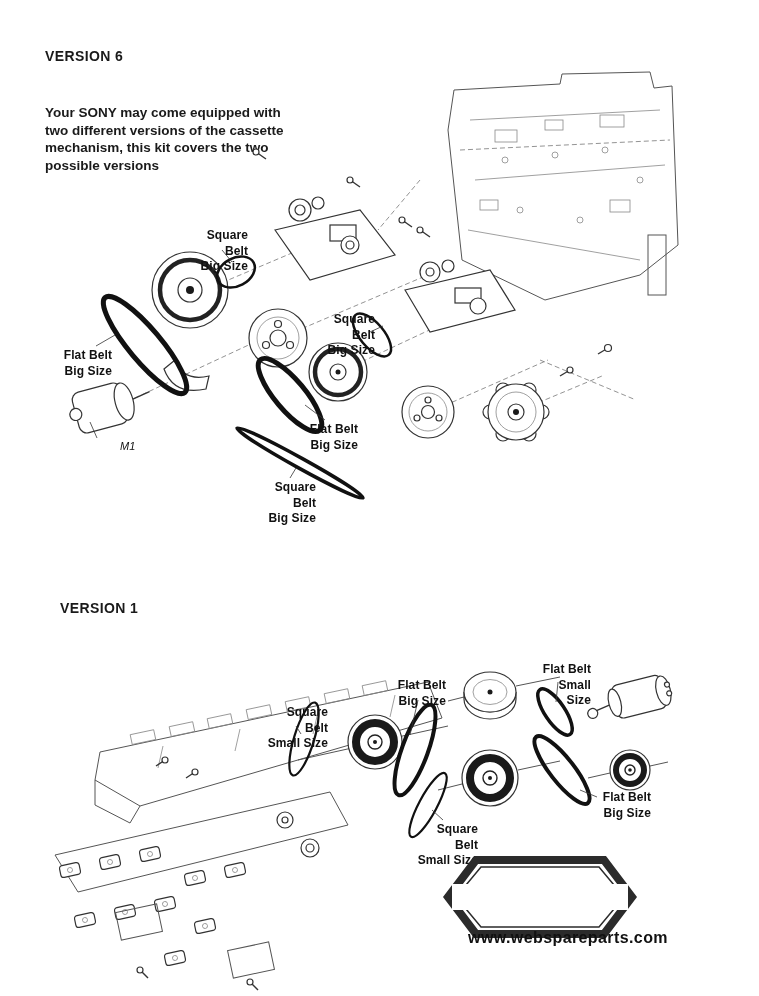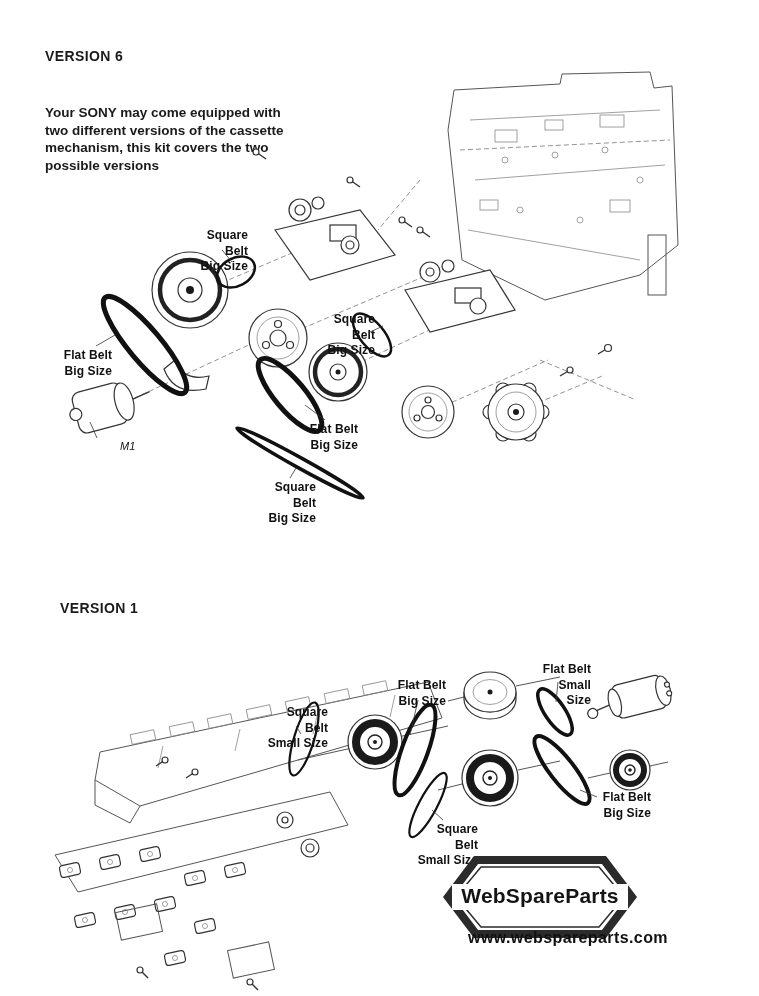--- a/index.html
+++ b/index.html
@@ -394,16 +394,15 @@
     <span>Big Size</span>
   </div>
 </div>
 
 <div class="logo-wrap">
   <svg width="196" height="86" viewBox="0 0 196 86">
     <polygon points="34,6 162,6 190,43 162,80 34,80 6,43" fill="none" stroke="#2b2b2b" stroke-width="8" stroke-linejoin="miter"></polygon>
     <polygon points="39,13 157,13 182,43 157,73 39,73 14,43" fill="none" stroke="#2b2b2b" stroke-width="1.5"></polygon>
     <rect x="10" y="30" width="176" height="26" fill="#ffffff"></rect>
   </svg>
-  <div class="logo-text">WebSpareParts</div>
 </div>
 
 <div class="website">www.webspareparts.com</div>
 
 </body></html>

